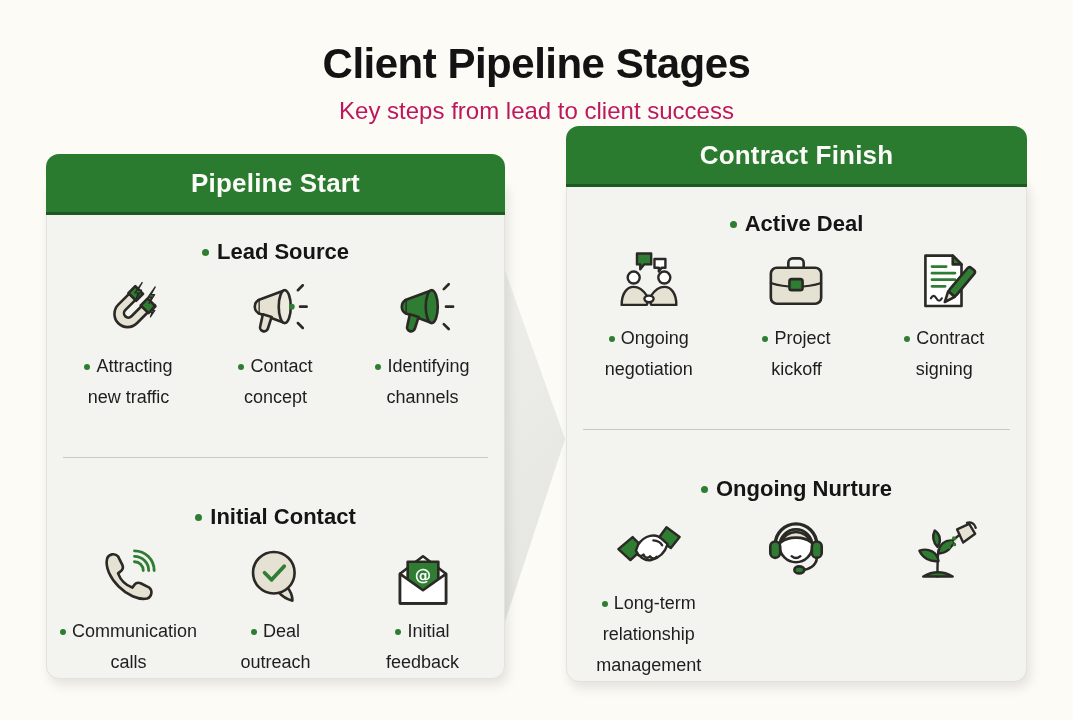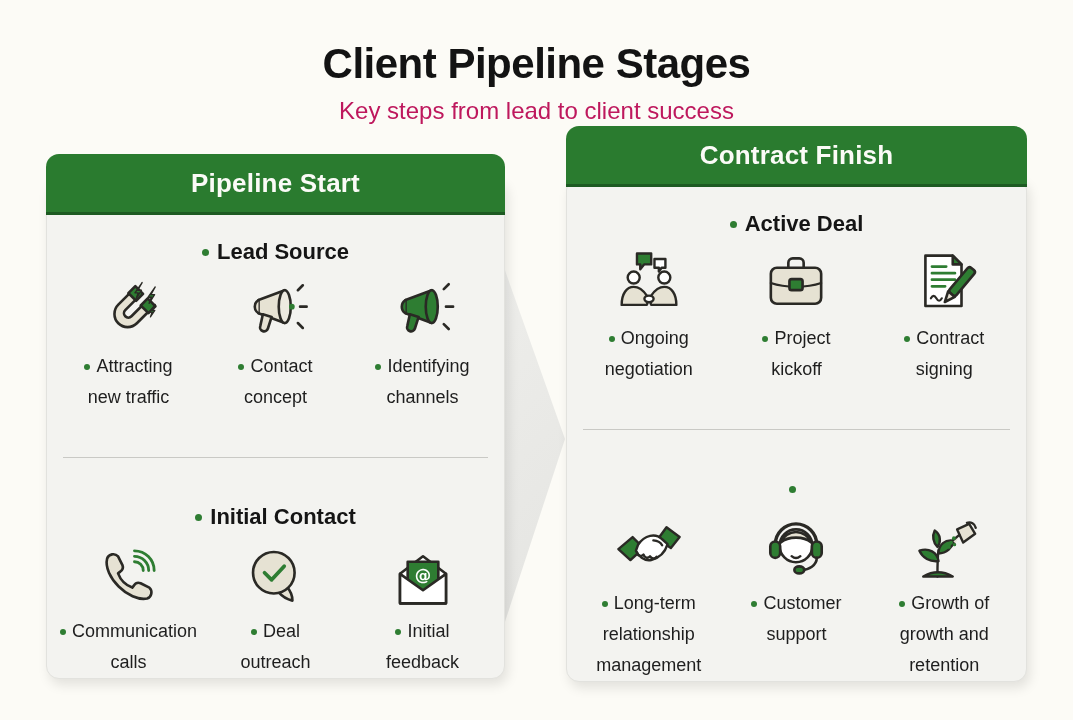--- a/index.html
+++ b/index.html
@@ -249,21 +249,21 @@
 signing</span></p>
         </div>
 
       </div>
     </div>
 
     <div class="divider"></div>
 
     <div class="section section-two">
       <h3 class="section-heading">
-        <span class="dot"></span>
+        <span class="dot"></span><span>Ongoing Nurture</span>
       </h3>
       <div class="items">
 
         <div class="item">
           <div class="icon-box">
             <svg viewBox="0 0 64 64" fill="none" stroke="#2A2925" stroke-width="2.2" stroke-linejoin="round" stroke-linecap="round">
               <path d="M4 33 L17 22 L27 32 L15 43 Z" fill="#2E7D32"></path>
               <path d="M60 22 L48 13 L40 24 L52 32 Z" fill="#2E7D32"></path>
               <path d="M22 29 C28 20 38 18 44 24 L49 28.5 C47 35 42 41 34 43 C27.5 44.5 22 39 20 34.5 Z" fill="#FFFFFF"></path>
               <path d="M36 25 q6 0.5 8 4.5"></path>
@@ -281,22 +281,20 @@
               <circle cx="32" cy="30" r="15" fill="#FFFFFF"></circle>
               <path d="M18 27 a15 15 0 0 1 28 0 c-3.5 -3 -8 -4.5 -14 -4.5 s-10.5 1.5 -14 4.5 Z" fill="#E6E2D3"></path>
               <path d="M13 29 a19 19 0 0 1 38 0" stroke-width="3"></path>
               <rect x="8.5" y="26" width="9" height="15" rx="4.5" fill="#2E7D32"></rect>
               <rect x="46.5" y="26" width="9" height="15" rx="4.5" fill="#2E7D32"></rect>
               <path d="M28 39.5 q4 3.5 8 0" stroke-width="2.2"></path>
               <path d="M51 41 c0 7 -7.5 11 -13.5 11"></path>
               <ellipse cx="35" cy="52" rx="4.5" ry="3.2" fill="#2E7D32"></ellipse>
             </svg>
           </div>
-          <p class="item-label"><span class="dot dot-sm"></span><span>Customer
-support</span></p>
         </div>
 
         <div class="item">
           <div class="icon-box">
             <svg viewBox="0 0 64 64" fill="none" stroke="#2A2925" stroke-width="2.2" stroke-linejoin="round" stroke-linecap="round">
               <path d="M26 58 C26 48 26 40 27 34"></path>
               <path d="M27 44 C19 45 12.5 41 9.5 34.5 C18 31.5 26 36 27 44 Z" fill="#2E7D32"></path>
               <path d="M27 37 C34.5 37 39.5 31.5 41.5 25.5 C33 23.5 27 29 27 37 Z" fill="#2E7D32"></path>
               <path d="M26 31 C22 27 21 21 23.5 16 C29 19.5 29.5 26.5 26 31 Z" fill="#2E7D32"></path>
               <path d="M13 58 q13.5 -7.5 27 0 Z" fill="#2E7D32"></path>
@@ -304,22 +302,19 @@
               <path d="M46 20 l-7 6 l3 3" fill="#E6E2D3"></path>
               <path d="M53 9 a6 6 0 0 1 8 4.5"></path>
               <g fill="#2E7D32" stroke="none">
                 <circle cx="41" cy="23" r="1.7"></circle>
                   <circle cx="38.5" cy="27" r="1.7"></circle>
                   <circle cx="36.5" cy="31" r="1.7"></circle>
                   <circle cx="41.5" cy="29" r="1.5"></circle>
               </g>
             </svg>
           </div>
-          <p class="item-label"><span class="dot dot-sm"></span><span>Growth of
-growth and
-retention</span></p>
         </div>
 
       </div>
     </div>
 
   </div>
 </div>
 
 </body></html>

